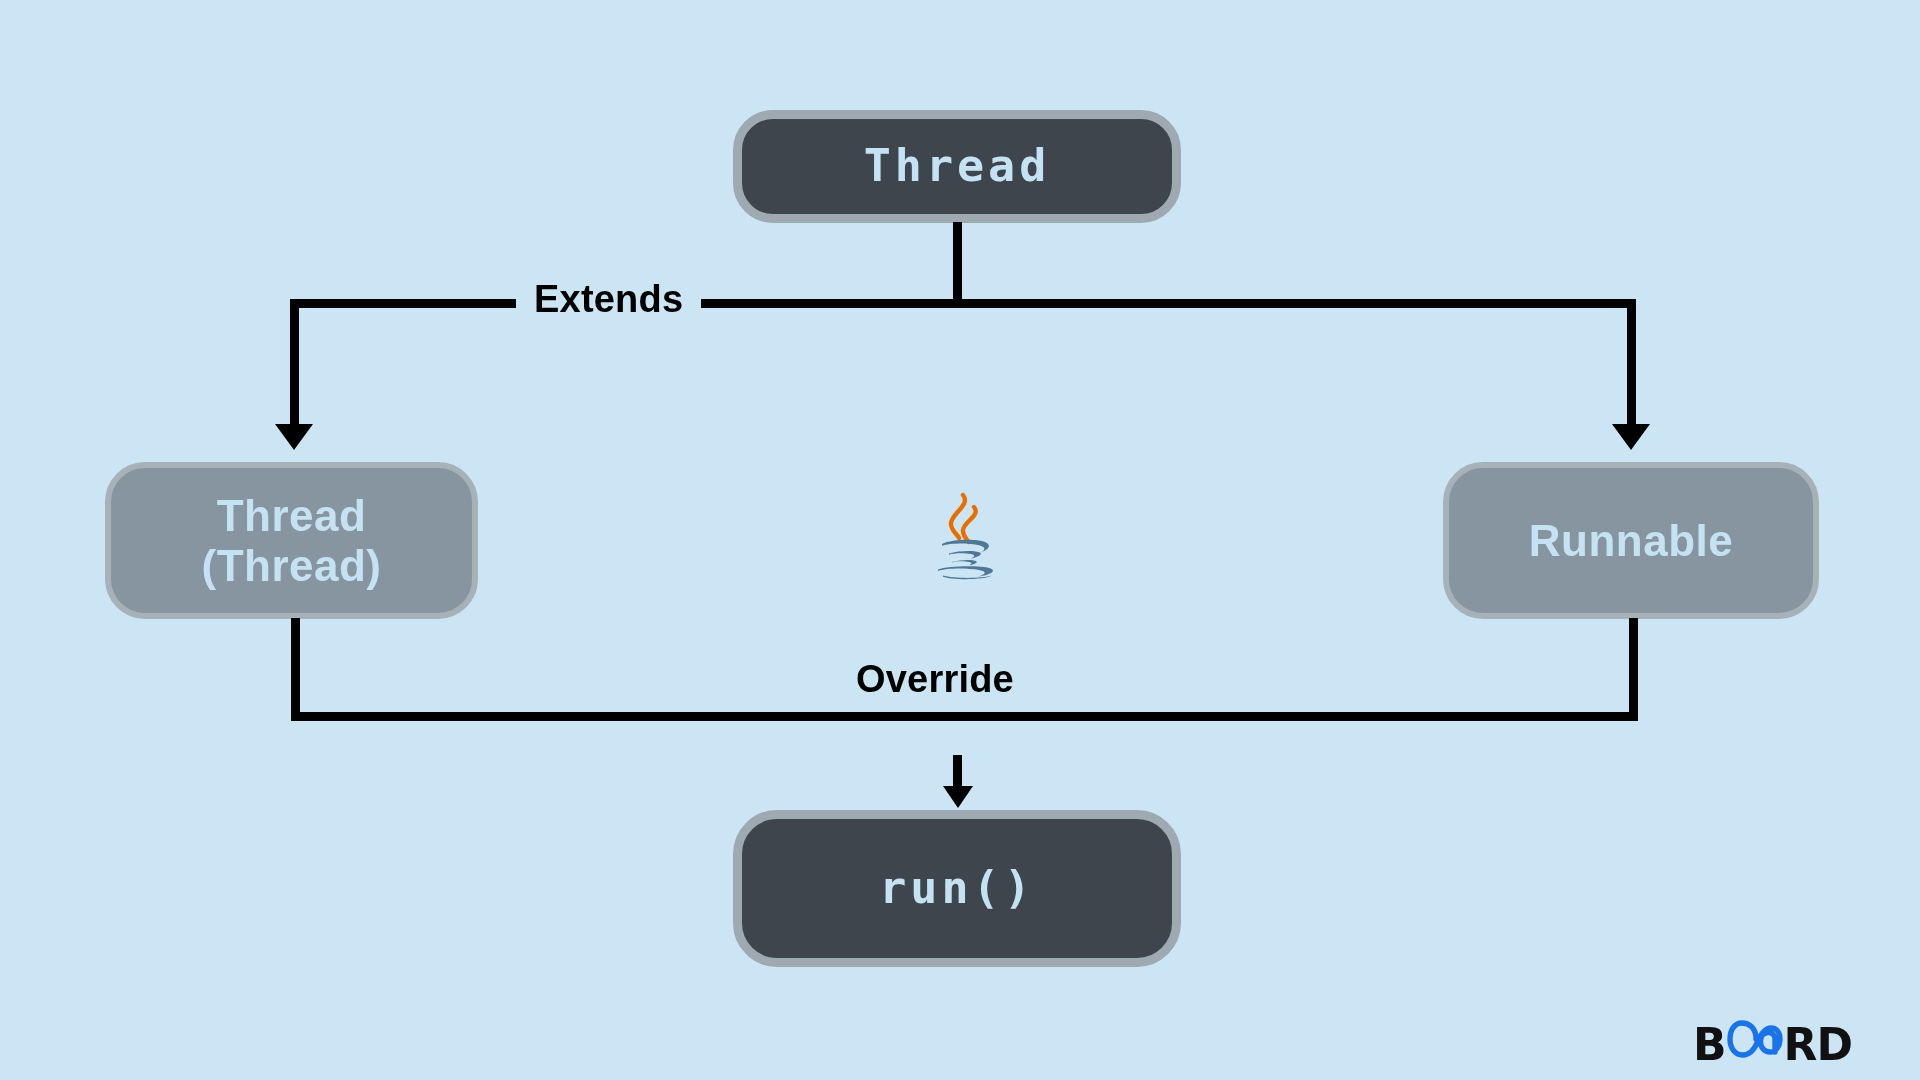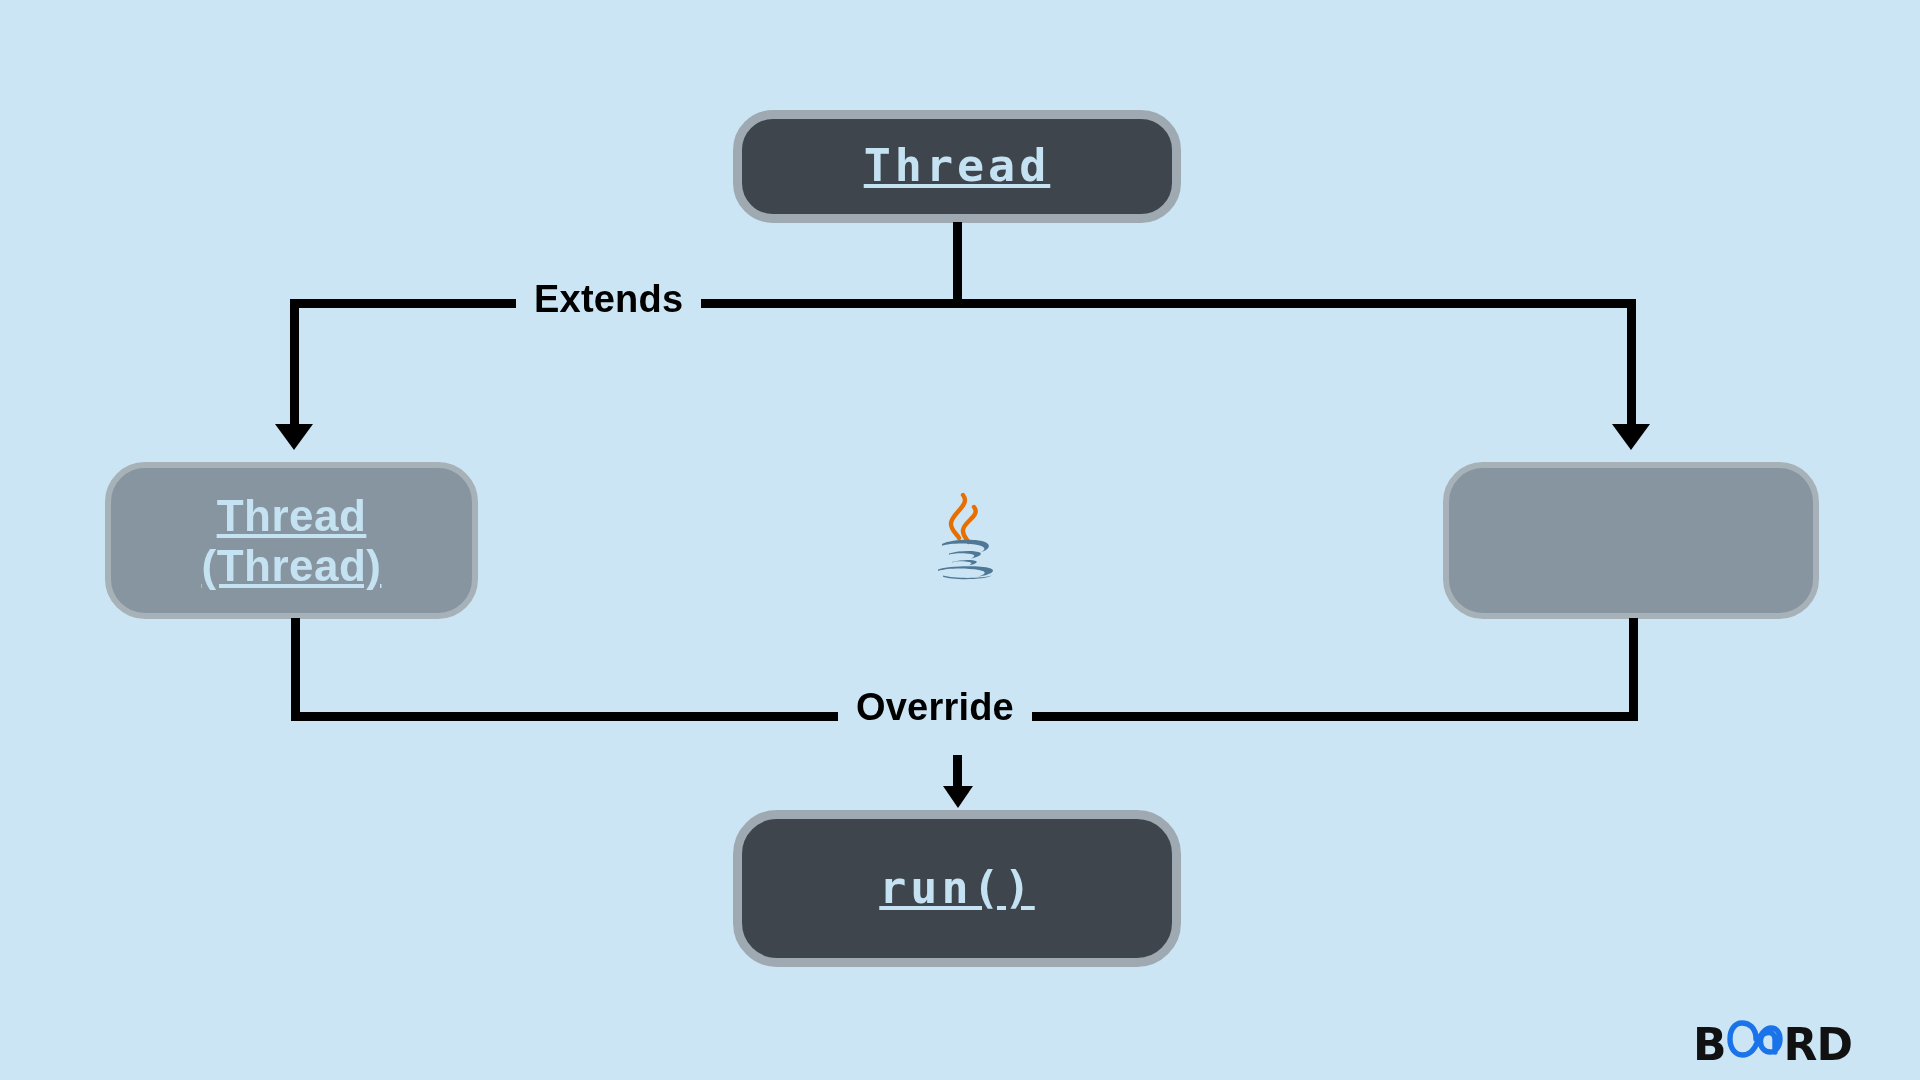--- a/index.html
+++ b/index.html
@@ -25,21 +25,20 @@
     box-sizing: border-box;
     display: flex;
     flex-direction: column;
     align-items: center;
     justify-content: center;
     border-radius: 38px;
     text-align: center;
     line-height: 1.12;
     letter-spacing: 0.5px;
     user-select: none;
-    text-decoration: underline;
   }
   .node .line1, .node .line2 { display: block; white-space: pre; }
 
   
   .node--dark {
     background: #3e454d;
     border: 9px solid #9fa9b1;
     color: #c5e2f2;
     font-family: "DejaVu Sans Mono", "Liberation Mono", monospace;
     font-weight: bold;
@@ -128,27 +127,28 @@
   <div class="arrow-down" style="left:1612px; top:424px;"></div>
 
   <div class="edge-label" style="left: 516px; top: 280px; background: rgb(204, 229, 244);">Extends</div>
 
   <div class="node node--grey" id="node-class">
     <span class="line1">Thread</span>
     <span class="line2">(Thread)</span>
   </div>
 
   <div class="node node--grey" id="node-runnable">
+    <span class="line1">Runnable</span>
   </div>
 
   <div class="seg seg-v" style="left:291px; top:618px; height:103px;"></div>
   <div class="seg seg-v" style="left:1629px; top:618px; height:103px;"></div>
   <div class="seg seg-h" style="left:291px; top:712px; width:1347px;"></div>
 
-  <div class="edge-label" style="left: 838px; top: 688px; background: rgb(204, 229, 244);">Override</div>
+  <div class="edge-label" style="left: 838px; top: 660px; background: rgb(204, 229, 244);">Override</div>
 
   <div class="seg seg-v" style="left:953px; top:755px; height:34px;"></div>
   <div class="arrow-down arrow-down--small" style="left:943px; top:786px;"></div>
 
   <div class="node node--dark" id="node-run">
     <span class="line1">run()</span>
   </div>
 
   <svg id="java-logo" viewBox="0 0 96 96" aria-hidden="true">
 

